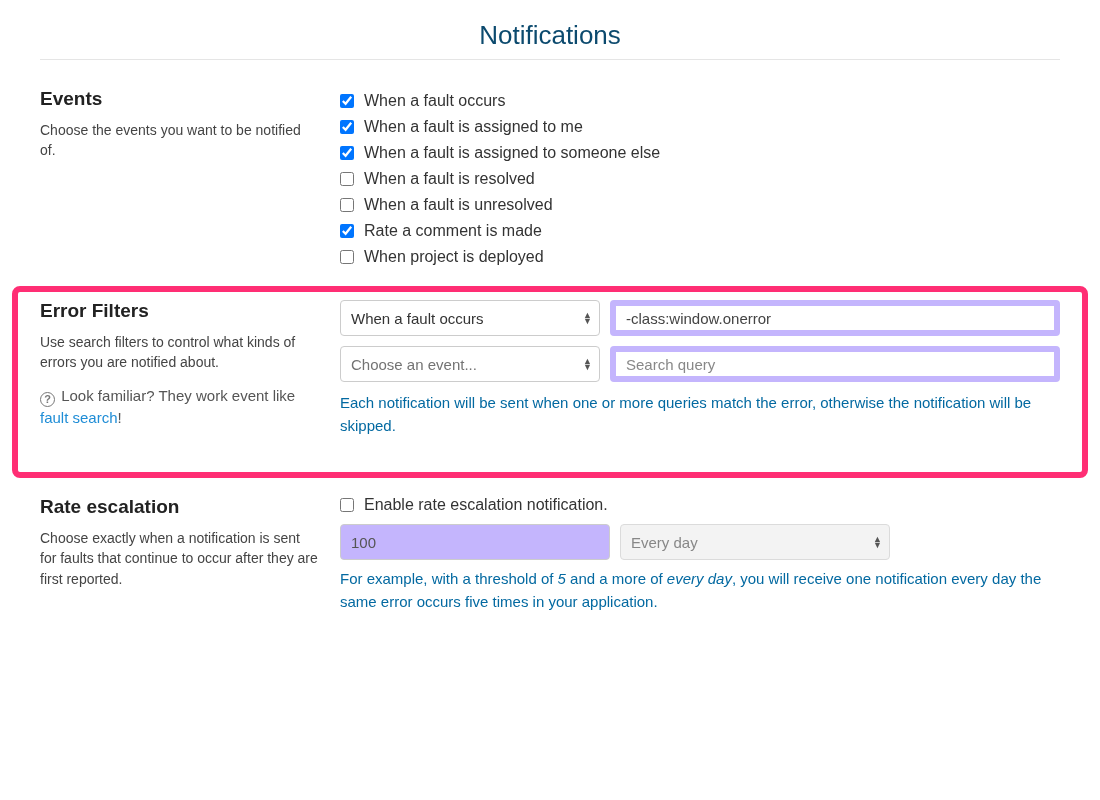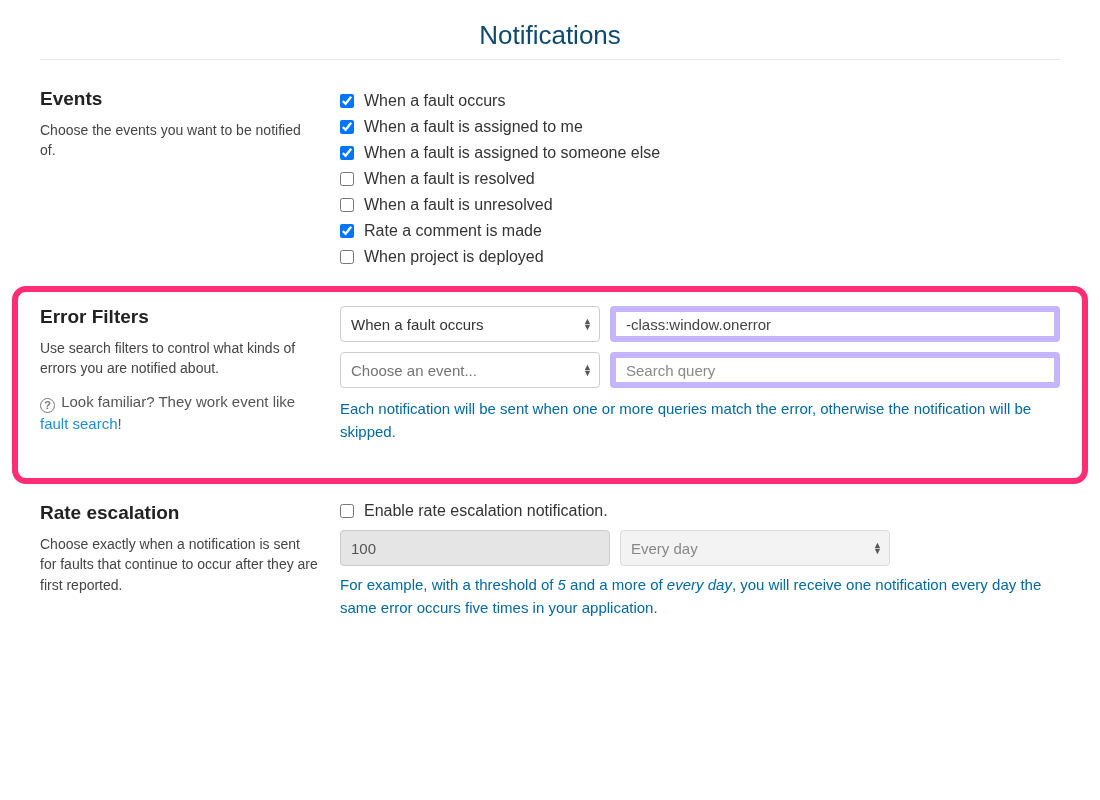--- a/index.html
+++ b/index.html
@@ -69,23 +69,23 @@
     vertical-align: -2px;
   }
   .chk-list { display: flex; flex-direction: column; gap: 8px; padding-top:4px;}
   .chk-row { display: flex; align-items: center; gap: 10px; font-size: 16px; color:#333;}
   input[type=checkbox] {
     width: 14px; height: 14px;
     margin: 0;
   }
   .highlight-box {
     border: 6px solid #ff2e74;
-    border-radius: 14px;
+    border-radius: 8px;
     margin: 0 -28px;
-    padding: 14px 22px 20px 22px;
+    padding: 8px 22px 20px 22px;
   }
   .filter-row {
     display: flex;
     gap: 10px;
     margin-bottom: 10px;
   }
   .select-wrap {
     position: relative;
     flex: 0 0 260px;
   }
@@ -129,21 +129,21 @@
     display: flex;
     gap: 10px;
     margin-top: 10px;
   }
   .rate-input {
     flex: 0 0 270px;
     height: 36px;
     padding: 6px 10px;
     border: 1px solid #ccc;
     border-radius: 4px;
-    background: #e5e5e5;
+    background: #c4b5fd;
     color: #555;
     font-size: 15px;
   }
   .rate-select-wrap {
     position: relative;
     flex: 0 0 270px;
   }
   .rate-select {
     width: 100%;
     height: 36px;

